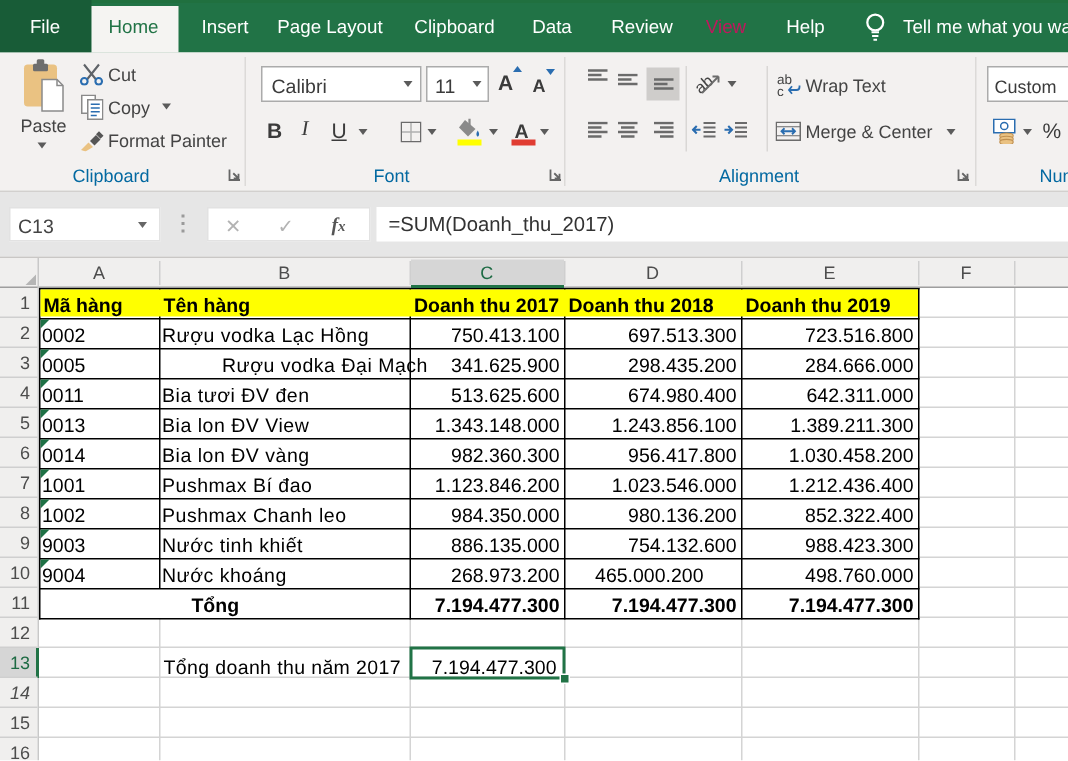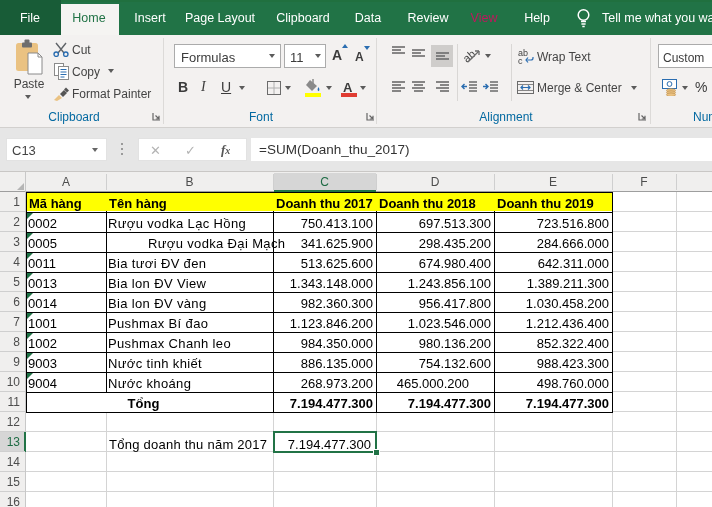--- a/index.html
+++ b/index.html
@@ -75,21 +75,21 @@
 <path d="M7 8 L11 4 L14 7 L10 11 Z" fill="#555"></path>
 <path d="M11 3.5 L13 1.5 L16 4.5 L14 6.5 Z" fill="#555"></path>
 </svg>
 <div class="abs rtext" style="left:72px;top:87px;">Format Painter</div>
 <div class="glabel" style="left:34px;width:80px;">Clipboard</div>
 <svg class="abs" style="left:152px;top:112px;" width="10" height="10" viewBox="0 0 10 10">
 <path d="M1 1 L1 8 L8 8" fill="none" stroke="#666" stroke-width="1.2"></path>
 <path d="M3.5 3.5 L7 7 M7 3.8 L7 7 L3.8 7" fill="none" stroke="#666" stroke-width="1.2"></path>
 </svg>
 <div class="ibox" style="left:174px;top:44px;width:107px;height:24px;"></div>
-<div class="abs" style="left:181px;top:50px;font-size:13px;color:#3b3b3b;">Formulas</div>
+<div class="abs" style="left:181px;top:50px;font-size:13px;color:#3b3b3b;">Calibri</div>
 <div class="caret" style="left:269px;top:54px;"></div>
 <div class="ibox" style="left:284px;top:44px;width:42px;height:24px;"></div>
 <div class="abs" style="left:290px;top:50px;font-size:13px;color:#3b3b3b;">11</div>
 <div class="caret" style="left:315px;top:54px;"></div>
 <div class="abs" style="left:332px;top:47px;font-size:14px;font-weight:bold;color:#3b3b3b;">A</div>
 <div class="abs" style="left:342px;top:44px;width:0;height:0;border-left:3px solid transparent;border-right:3px solid transparent;border-bottom:4px solid #2a6db0;"></div>
 <div class="abs" style="left:355px;top:50px;font-size:12px;font-weight:bold;color:#3b3b3b;">A</div>
 <div class="abs" style="left:364px;top:46px;width:0;height:0;border-left:3px solid transparent;border-right:3px solid transparent;border-top:4px solid #2a6db0;"></div>
 <div class="abs" style="left:178px;top:79px;font-size:14px;font-weight:bold;color:#3b3b3b;">B</div>
 <div class="abs" style="left:201px;top:79px;font-size:14px;font-style:italic;font-family:'Liberation Serif',serif;color:#3b3b3b;">I</div>
@@ -247,21 +247,21 @@
 <div class="rowhead" style="top:372px;">10</div>
 <div class="abs" style="left:0;top:391px;width:25px;height:1px;background:#cfcfcf;"></div>
 <div class="rowhead" style="top:392px;">11</div>
 <div class="abs" style="left:0;top:411px;width:25px;height:1px;background:#cfcfcf;"></div>
 <div class="rowhead" style="top:412px;">12</div>
 <div class="abs" style="left:0;top:431px;width:25px;height:1px;background:#cfcfcf;"></div>
 <div class="abs" style="left:0;top:432px;width:25px;height:20px;background:#d6d6d6;"></div>
 <div class="abs" style="left:24px;top:432px;width:2px;height:20px;background:#217346;"></div>
 <div class="rowhead" style="top:432px;color:#1e6b44;">13</div>
 <div class="abs" style="left:0;top:451px;width:25px;height:1px;background:#cfcfcf;"></div>
-<div class="rowhead" style="top:452px;">14</div>
+<div class="rowhead" style="top:452px;font-style:italic;">14</div>
 <div class="abs" style="left:0;top:471px;width:25px;height:1px;background:#cfcfcf;"></div>
 <div class="rowhead" style="top:472px;">15</div>
 <div class="abs" style="left:0;top:491px;width:25px;height:1px;background:#cfcfcf;"></div>
 <div class="rowhead" style="top:492px;">16</div>
 
 <div class="hl" style="left:612px;top:211px;width:100px;"></div>
 <div class="hl" style="left:612px;top:231px;width:100px;"></div>
 <div class="hl" style="left:612px;top:251px;width:100px;"></div>
 <div class="hl" style="left:612px;top:271px;width:100px;"></div>
 <div class="hl" style="left:612px;top:291px;width:100px;"></div>

